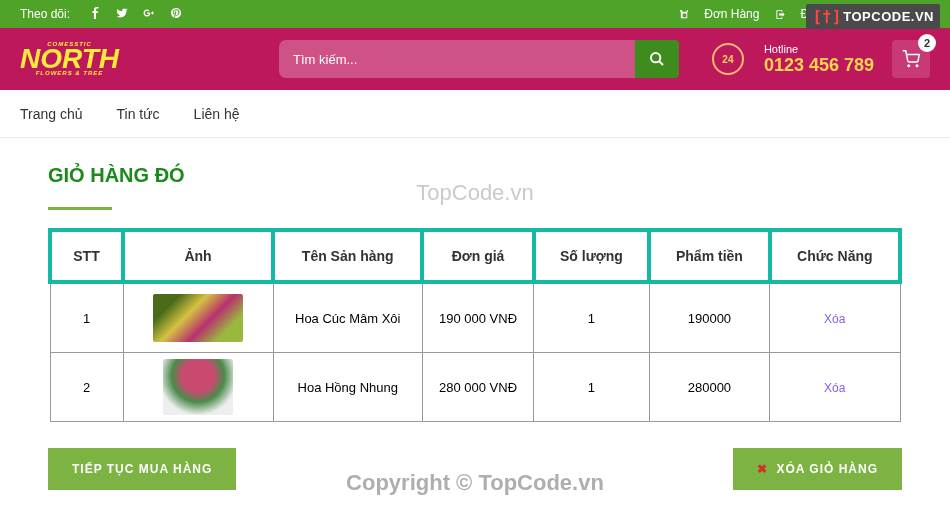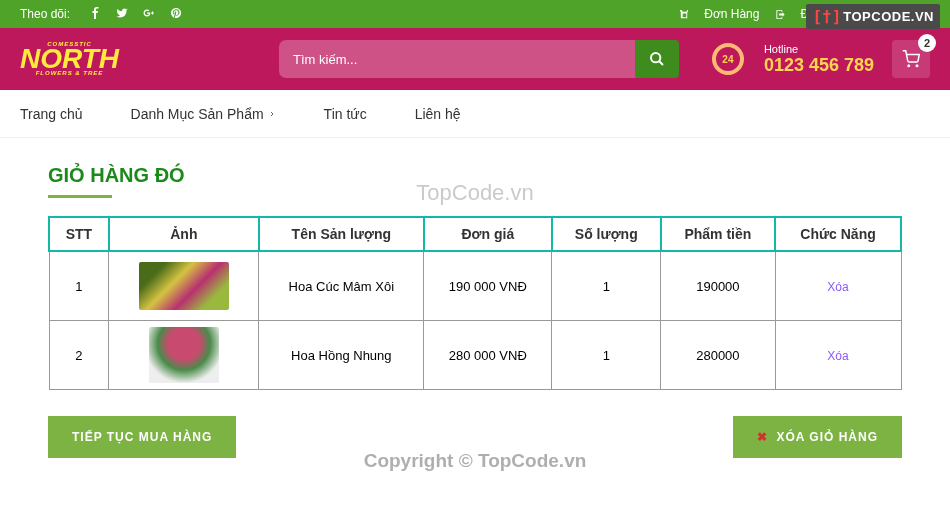--- a/index.html
+++ b/index.html
@@ -15,42 +15,42 @@
 .header { background: #be185d; height: 62px; display: flex; align-items: center; padding: 0 20px; gap: 20px; }
 .logo { font-family: cursive; font-size: 28px; font-weight: bold; color: #ffeb3b; font-style: italic; text-align: center; line-height: 0.85; }
 .logo-sub { font-size: 6px; color: #ffeb3b; letter-spacing: 1px; }
 .logo-top { font-size: 6px; color: #ffeb3b; letter-spacing: 1px; }
 .search-wrap { flex: 1; max-width: 400px; margin-left: 140px; position: relative; }
 .search-input { width: 100%; height: 38px; border: none; border-radius: 7px; padding: 0 14px; font-size: 13px; background: rgba(255,255,255,0.25); color: #fff; }
 .search-input::placeholder { color: #fff; }
 .search-btn { position: absolute; right: 0; top: 0; width: 44px; height: 38px; background: #3e8b1e; border: none; border-radius: 0 4px 4px 0; color: #fff; cursor: pointer; display: flex; align-items: center; justify-content: center; }
 .header-right { margin-left: auto; display: flex; align-items: center; gap: 18px; }
 .hotline-wrap { display: flex; align-items: center; gap: 8px; }
-.hotline-icon { width: 32px; height: 32px; border: 4px solid #fdba74; border-radius: 50%; display: flex; align-items: center; justify-content: center; color: #ffd54f; font-size: 10px; font-weight: bold; text-align: center; }
+.hotline-icon { width: 32px; height: 32px; border: 2px solid #fdba74; border-radius: 50%; display: flex; align-items: center; justify-content: center; color: #ffd54f; font-size: 10px; font-weight: bold; text-align: center; }
 .hotline-text { display: flex; flex-direction: column; margin-left: 12px; }
 .hotline-label { font-size: 11px; color: #fff; }
 .hotline-number { font-size: 18px; color: #ffd54f; font-weight: bold; }
 .cart-icon-wrap { position: relative; width: 38px; height: 38px; background: rgba(255,255,255,0.15); border-radius: 4px; display: flex; align-items: center; justify-content: center; color: #fff; cursor: pointer; }
 .cart-badge { position: absolute; top: -6px; right: -6px; background: #fff; color: #333; border-radius: 50%; width: 18px; height: 18px; font-size: 11px; display: flex; align-items: center; justify-content: center; font-weight: bold; }
 
-.nav { background: #fff; border-bottom: 1px solid #eee; height: 48px; display: flex; align-items: center; padding: 0 20px; gap: 48px; font-size: 14px; }
+.nav { background: #fff; border-bottom: 1px solid #eee; height: 48px; display: flex; align-items: center; padding: 0 20px; gap: 34px; font-size: 14px; }
 .nav-item { cursor: pointer; color: #333; display: flex; align-items: center; gap: 4px; }
 
 .watermark-center { position: absolute; top: 180px; left: 50%; transform: translateX(-50%); color: rgba(150,150,150,0.5); font-size: 22px; pointer-events: none; z-index: 10; }
-.watermark-bottom { position: absolute; top: 450px; left: 50%; transform: translateX(-50%); color: rgba(120,120,120,0.6); font-size: 19px; font-weight: bold; pointer-events: none; z-index: 10; }
+.watermark-bottom { position: absolute; top: 470px; left: 50%; transform: translateX(-50%); color: rgba(120,120,120,0.6); font-size: 22px; font-weight: bold; pointer-events: none; z-index: 10; }
 .watermark-logo { position: absolute; top: 4px; right: 10px; z-index: 20; background: #4a4a4a; padding: 3px 6px; border-radius: 2px; display: flex; align-items: center; gap: 2px; }
 .tc-bracket { color: #ff4444; font-family: monospace; font-weight: bold; font-size: 16px; }
 .tc-text { color: #fff; font-weight: bold; font-size: 13px; letter-spacing: 0.5px; }
 
 .main { padding: 26px 48px 20px; position: relative; }
-.page-title { color: #1b8a1b; font-size: 20px; font-weight: bold; margin-bottom: 8px; }
+.page-title { color: #1b8a1b; font-size: 20px; font-weight: bold; margin-bottom: 20px; }
 .title-underline { width: 64px; height: 3px; background: #7cb342; margin-bottom: 18px; }
 
 .cart-table { width: 100%; border-collapse: collapse; }
-.cart-table th { border: 2px solid #14b8a6; padding: 8px; font-size: 14px; font-weight: bold; color: #333; text-align: center; }
+.cart-table th { border: 4px solid #14b8a6; padding: 16px; font-size: 14px; font-weight: bold; color: #333; text-align: center; }
 .cart-table td { border: 1px solid #999; padding: 8px; font-size: 13px; text-align: center; height: 68px; }
 .img-cell { width: 100px; height: 52px; margin: 0 auto; display: flex; align-items: center; justify-content: center; }
 .img-placeholder-1 { width: 90px; height: 48px; background: linear-gradient(135deg, #4a6b1a 20%, #d4c242 40%, #b8316f 60%, #9bb83e 80%); border-radius: 2px; }
 .img-placeholder-2 { width: 70px; height: 56px; background: radial-gradient(circle at 50% 30%, #c94a6f 30%, #4a8b4a 50%, #eeeeee 75%); border-radius: 2px; }
 .delete-link { color: #8b5cf6; cursor: pointer; font-size: 12px; }
 .total-row td { font-weight: bold; padding: 14px; }
 
 .actions { display: flex; justify-content: space-between; margin-top: 26px; }
 .btn { padding: 14px 24px; border: none; font-size: 12px; font-weight: bold; letter-spacing: 1px; color: #fff; cursor: pointer; text-transform: uppercase; }
 .btn-continue { background: #7cb342; }
@@ -143,42 +143,36 @@
           <circle cx="20" cy="21" r="1"></circle>
           <path d="M1 1h4l2.68 13.39a2 2 0 002 1.61h9.72a2 2 0 002-1.61L23 6H6"></path>
         </svg>
       <span class="cart-badge">2</span>
     </div>
   </div>
 </div>
 
 <div class="nav">
   <span class="nav-item">Trang chủ</span>
-  <span class="nav-item">
-    <span>Danh Mục Sản Phẩm</span>
-    <svg width="8" height="8" viewBox="0 0 24 24" fill="none" stroke="#666" stroke-width="3">
-        <polyline points="9 18 15 12 9 6"></polyline>
-      </svg>
-  </span>
   <span class="nav-item">Tin tức</span>
   <span class="nav-item">Liên hệ</span>
 </div>
 
 <div class="watermark-center">TopCode.vn</div>
 
 <div class="main">
   <h2 class="page-title">GIỎ HÀNG ĐÓ</h2>
   <div class="title-underline"></div>
 
   <table class="cart-table">
     <thead>
       <tr>
         <th>STT</th>
         <th style="width:150px">Ảnh</th>
-        <th>Tên Sản lượng</th>
+        <th>Tên Sản hàng</th>
         <th>Đơn giá</th>
         <th>Số lượng</th>
         <th>Phẩm tiền</th>
         <th>Chức Năng</th>
       </tr>
     </thead>
     <tbody>
       <tr>
         <td>1</td>
         <td>

